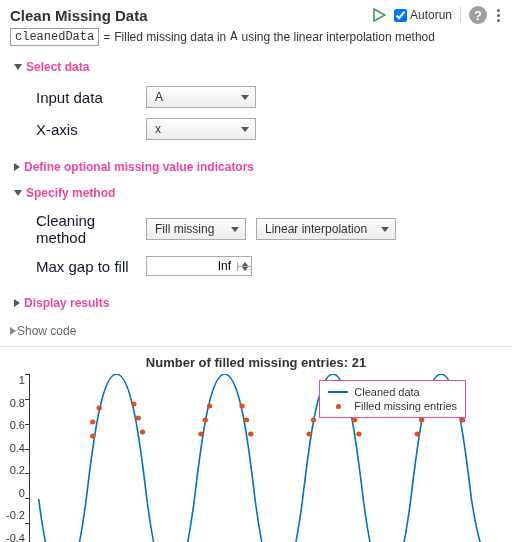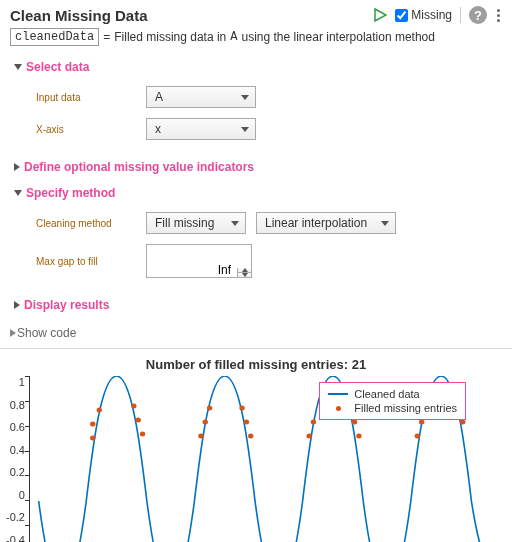--- a/index.html
+++ b/index.html
@@ -116,22 +116,22 @@
     padding: 4px 0 6px 22px;
   }
   .form-row {
     display: flex;
     align-items: center;
     gap: 10px;
     padding: 5px 0;
   }
   .form-label {
     width: 100px;
-    font-size: 10px;
-    color: #a16207;
+    font-size: 15px;
+    color: #0f172a;
   }
   .select {
     display: inline-flex;
     align-items: center;
     justify-content: space-between;
     min-width: 110px;
     height: 22px;
     border: 1px solid #aaa;
     background: linear-gradient(#fcfcfc,#ededed);
     padding: 0 6px 0 8px;
@@ -140,22 +140,22 @@
     gap: 8px;
   }
   .select .caret {
     width: 0; height: 0;
     border-left: 4px solid transparent;
     border-right: 4px solid transparent;
     border-top: 5px solid #555;
   }
   .num-input {
     display: inline-flex;
-    align-items: flex-end;
-    height: 34px;
+    align-items: center;
+    height: 20px;
     border: 1px solid #aaa;
   }
   .num-input input {
     width: 90px;
     border: none;
     text-align: right;
     padding: 0 6px;
     font-size: 12px;
     font-family: Arial, sans-serif;
   }
@@ -270,21 +270,21 @@
 <div class="header">
   <div class="header-title">Clean Missing Data</div>
   <div class="header-controls">
     <span class="run-icon">
       <svg width="14" height="14" viewBox="0 0 14 14">
           <polygon points="2,1 13,7 2,13" fill="none" stroke="#2e9e3f" stroke-width="1.5"></polygon>
         </svg>
     </span>
     <label class="checkbox-wrap">
       <input type="checkbox" checked="" style="">
-      <span>Missing</span>
+      <span>Autorun</span>
     </label>
     <span class="divider-v"></span>
     <span class="help-icon">?</span>
     <span class="more-icon">
         <span></span>
         <span></span>
         <span></span>
       </span>
   </div>
 </div>

